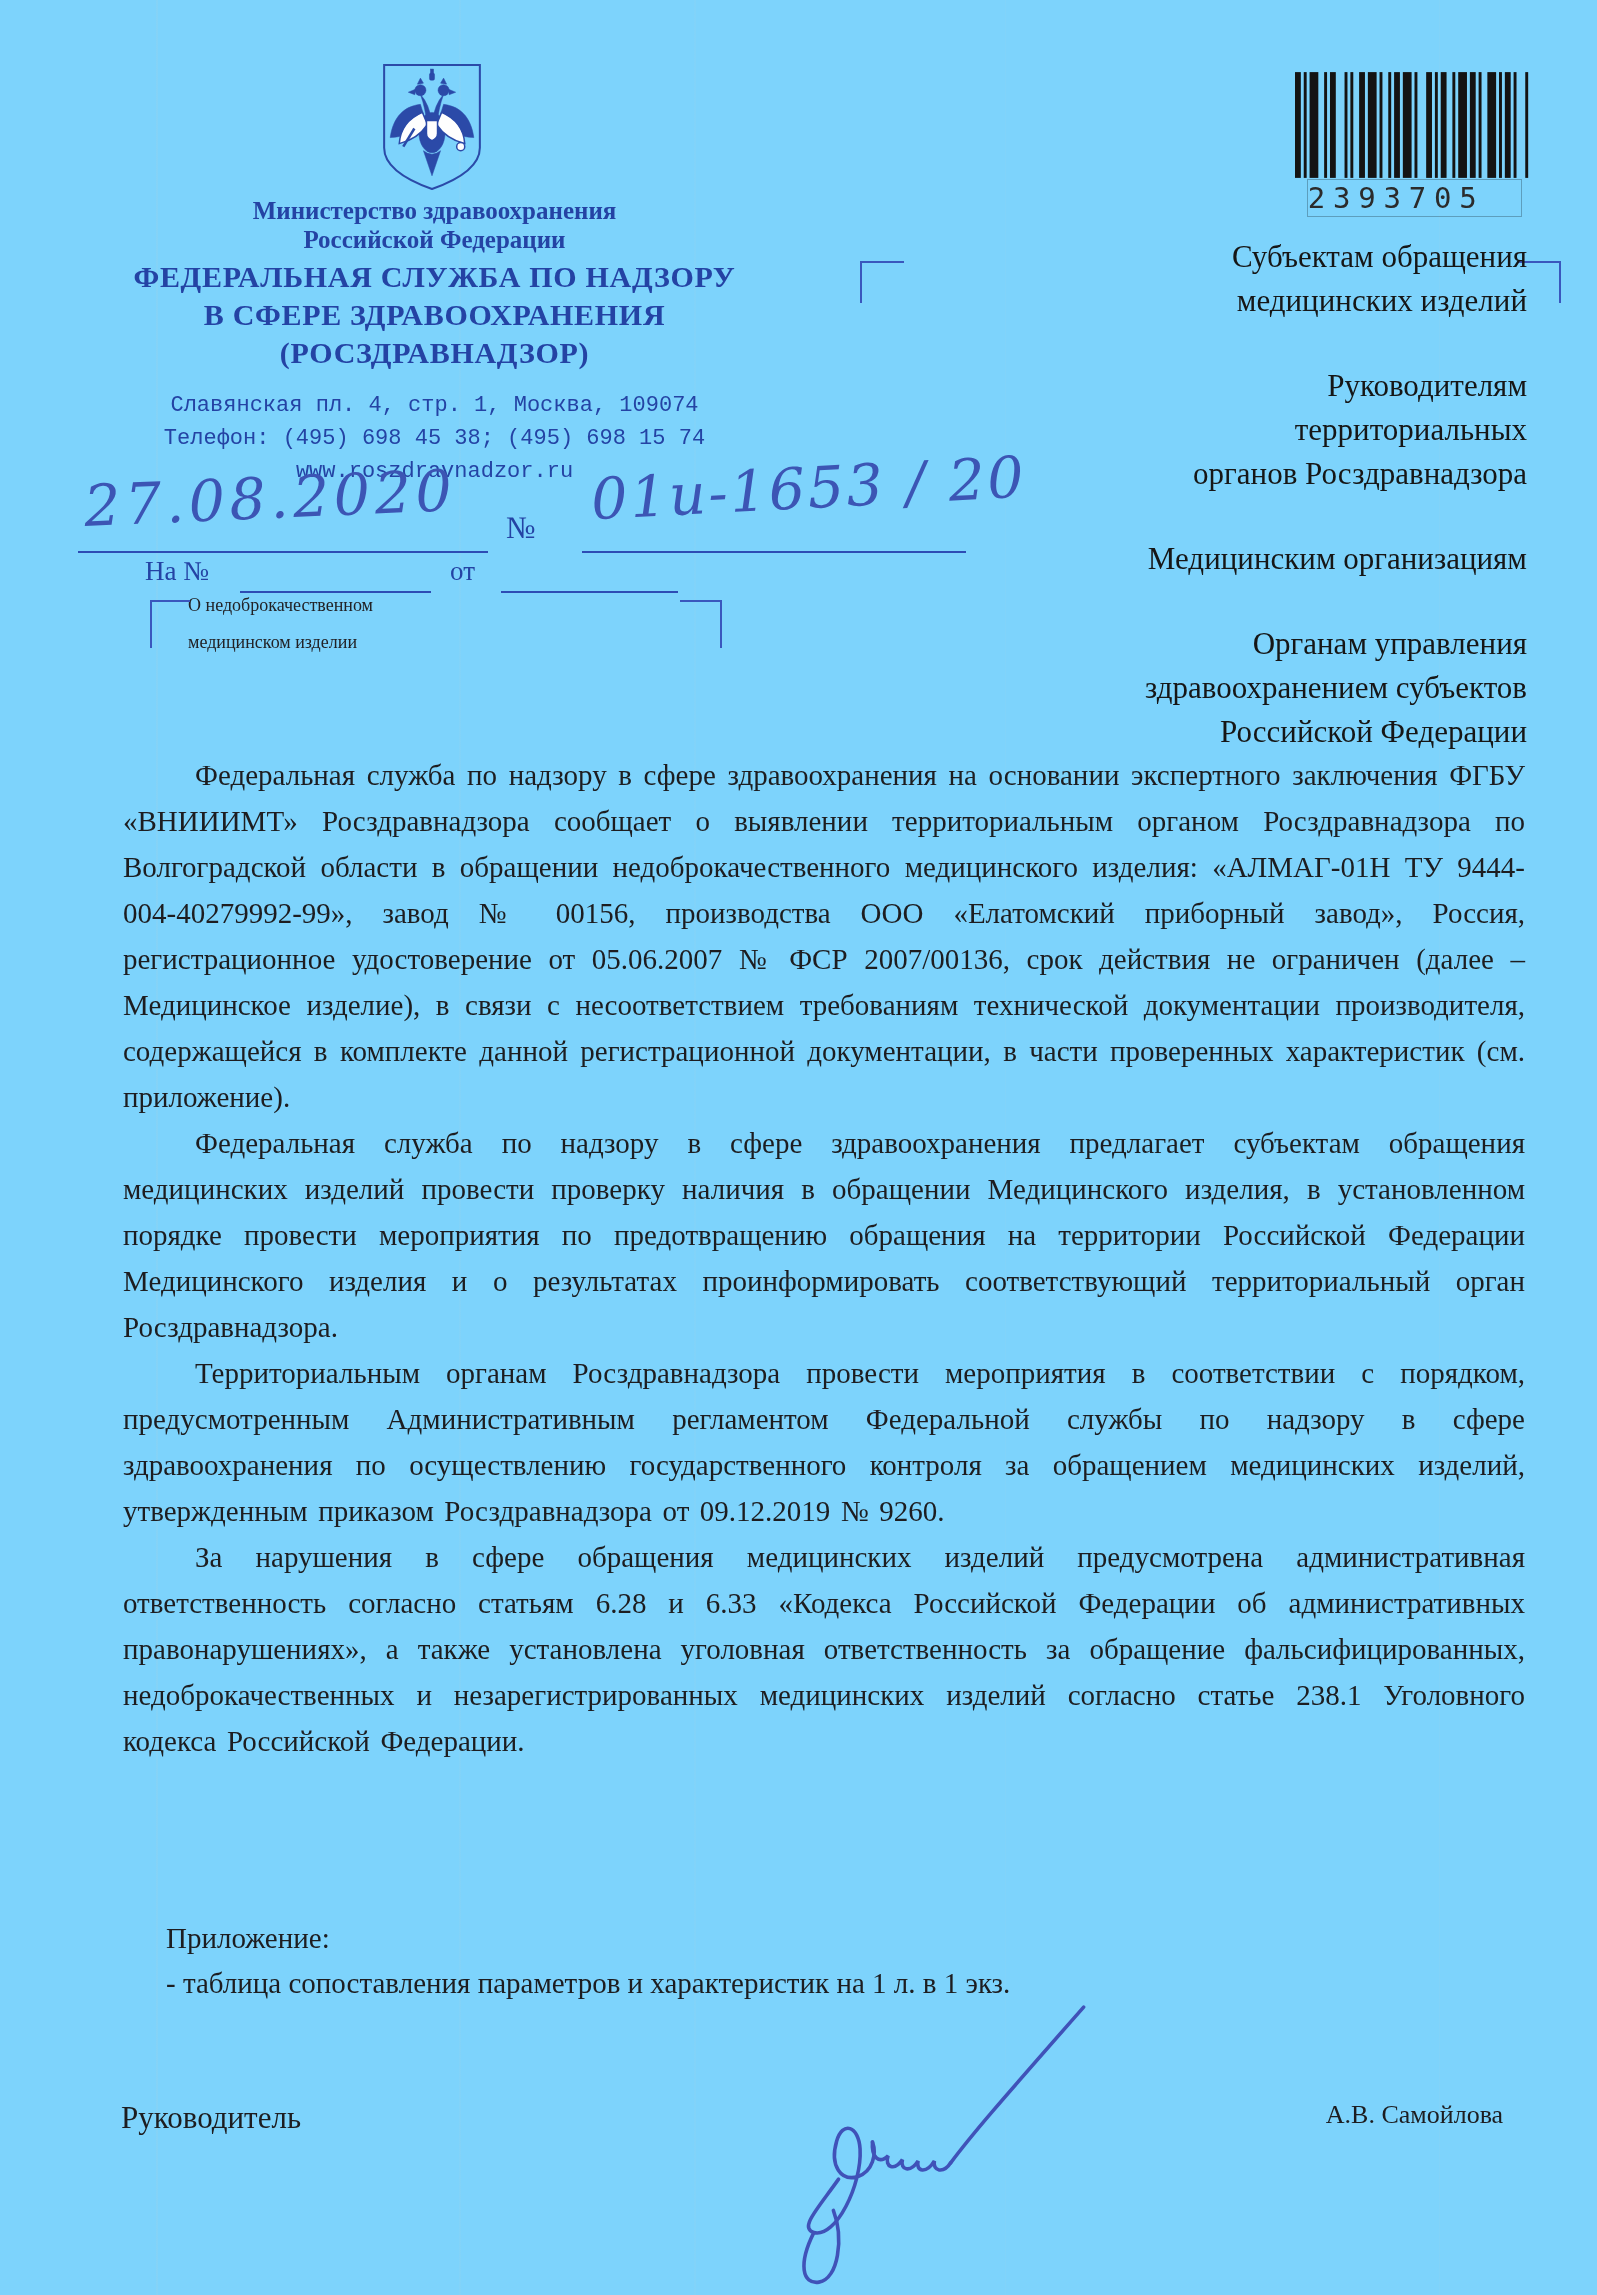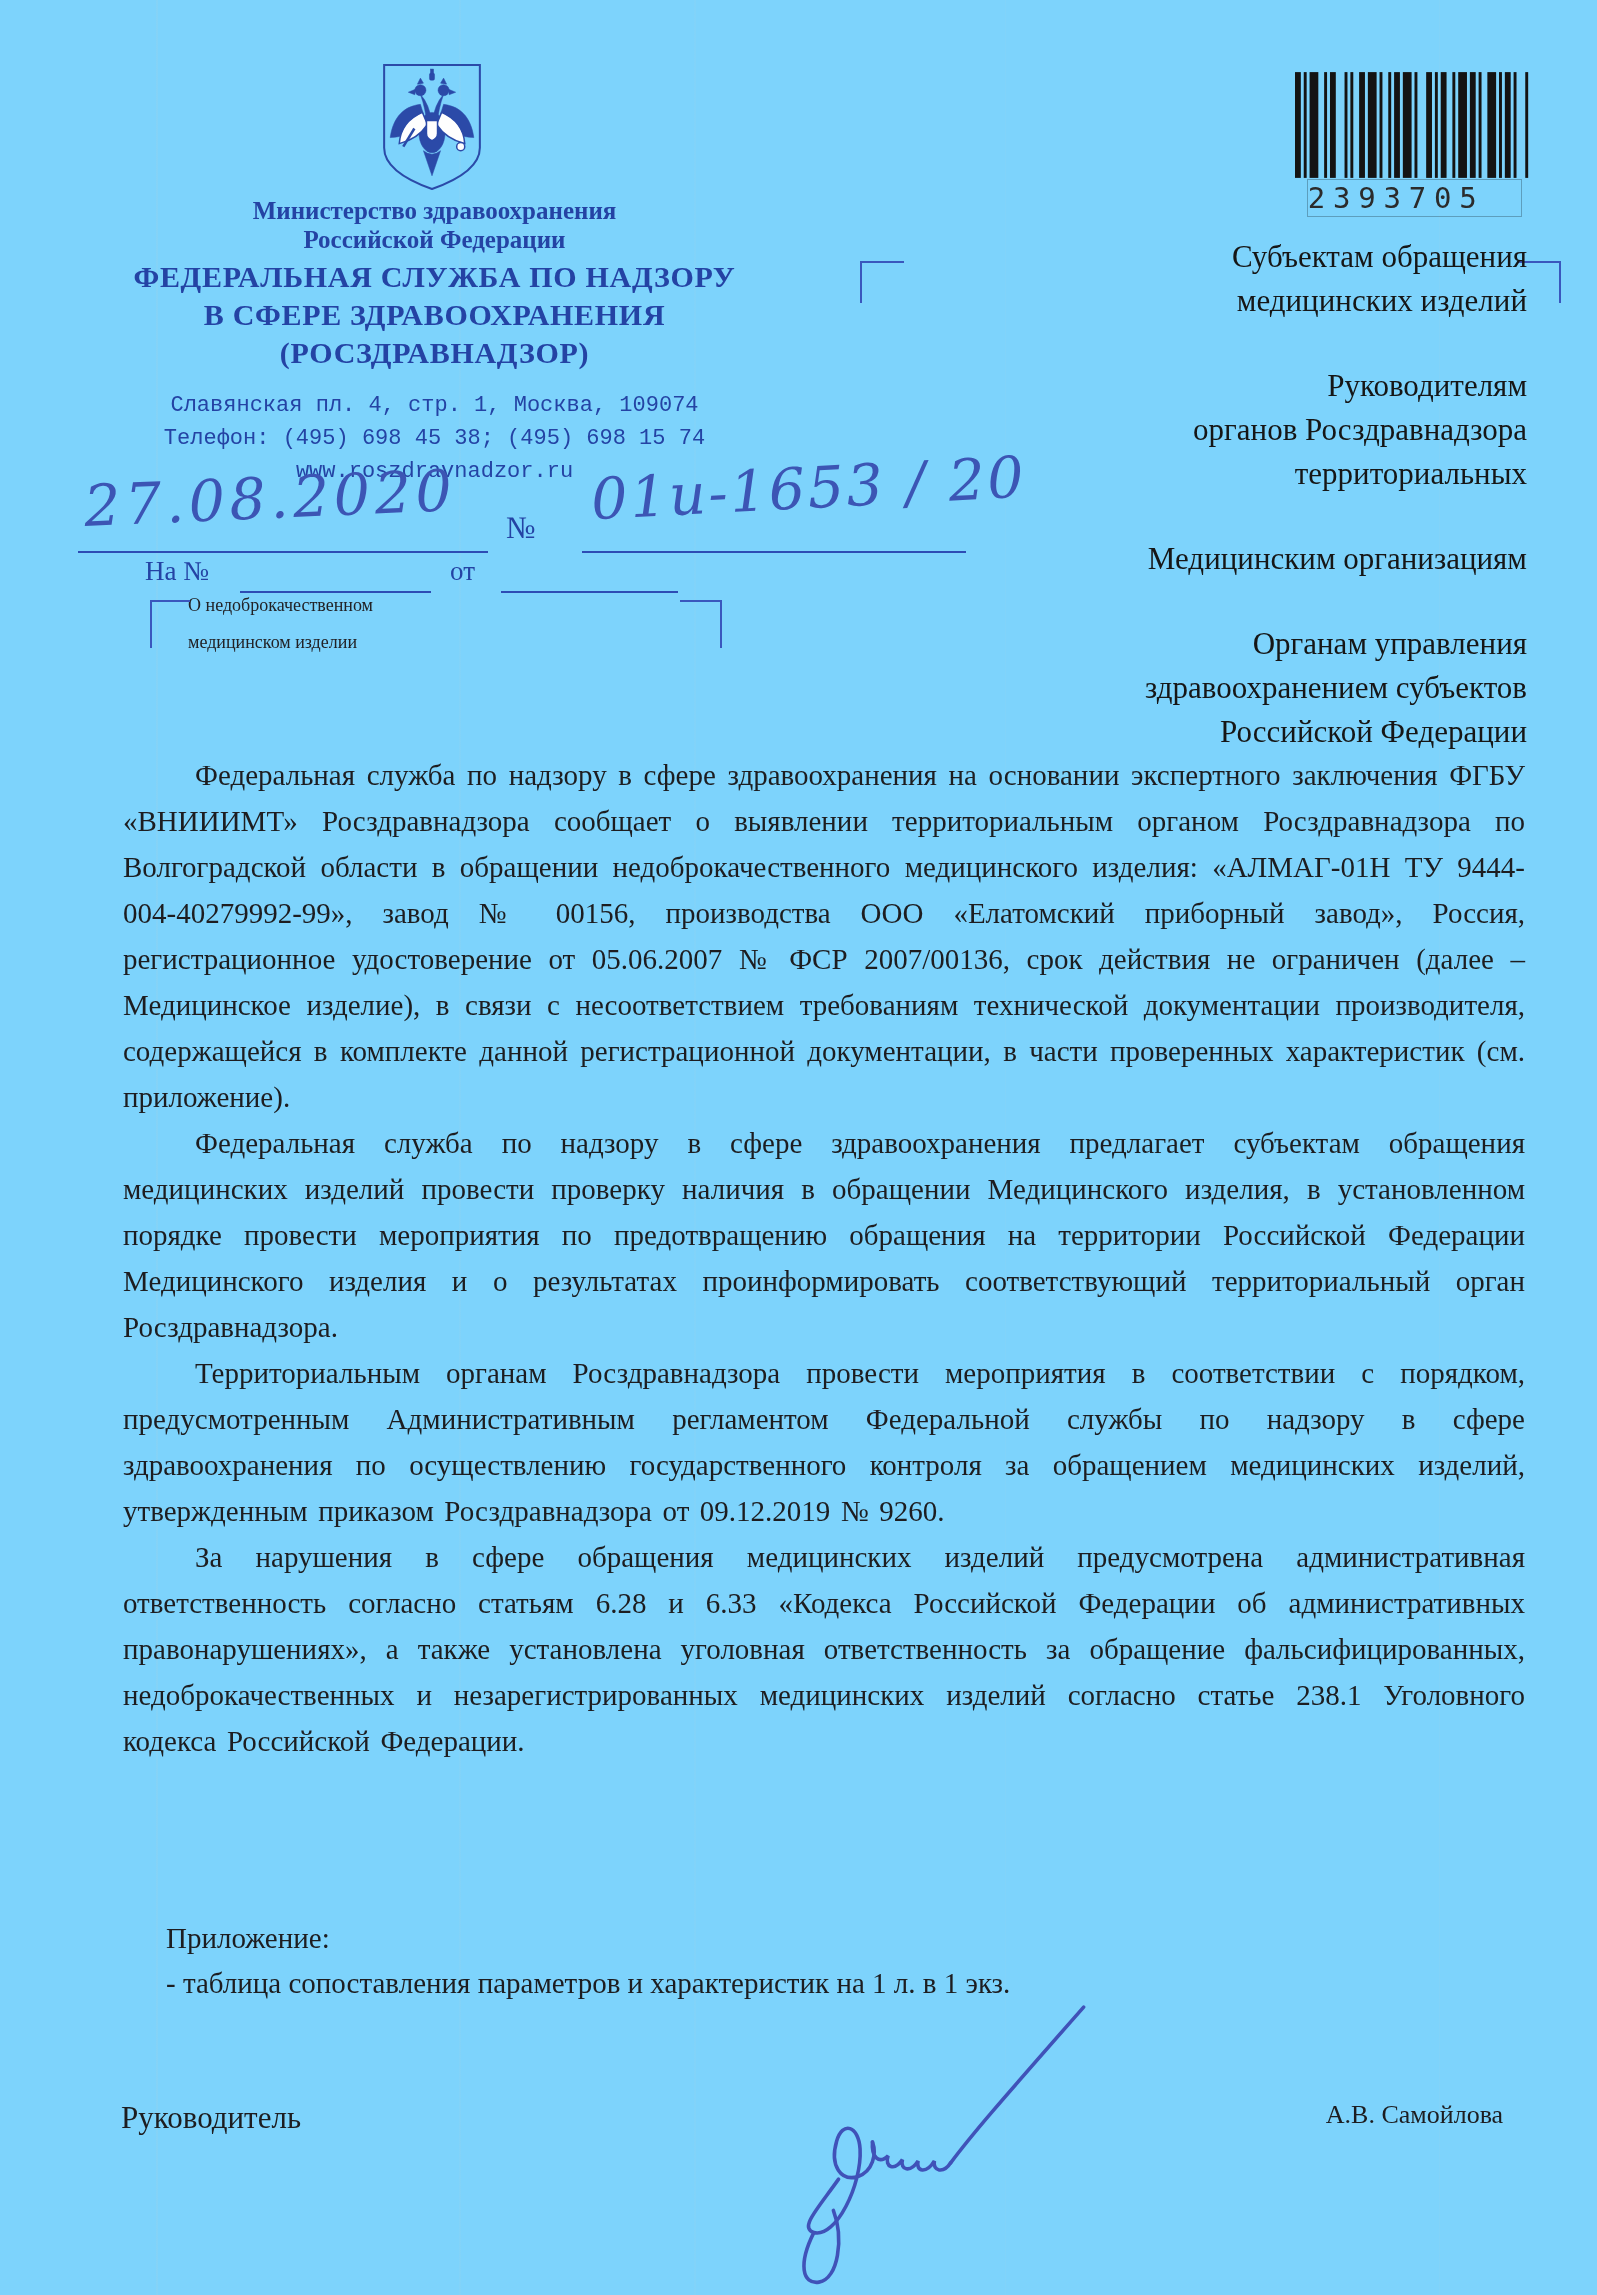--- a/index.html
+++ b/index.html
@@ -179,22 +179,22 @@
 
   <div class="abs mark tl m-addr-l"></div>
   <div class="abs mark tr m-addr-r"></div>
   <div class="abs addressees">
     <div class="addr-group">
       <div>Субъектам обращения</div>
       <div>медицинских изделий</div>
     </div>
     <div class="addr-group">
       <div>Руководителям</div>
+      <div>территориальных</div>
       <div>органов Росздравнадзора</div>
-      <div>территориальных</div>
     </div>
     <div class="addr-group">
       <div>Медицинским организациям</div>
     </div>
     <div class="addr-group">
       <div>Органам управления</div>
       <div>здравоохранением субъектов</div>
       <div>Российской Федерации</div>
     </div>
   </div>

